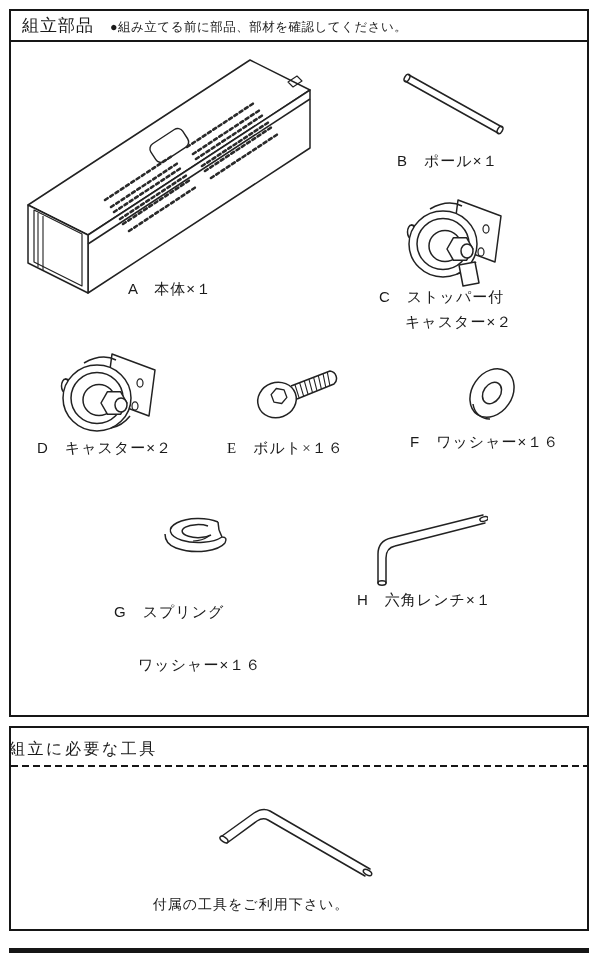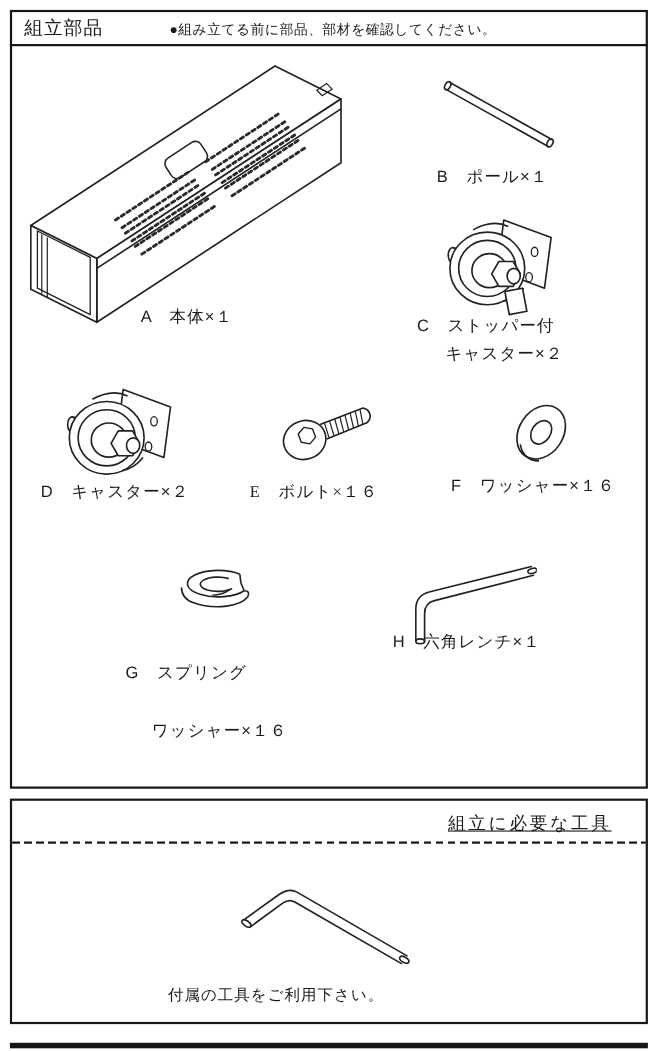--- a/index.html
+++ b/index.html
@@ -9,22 +9,22 @@
     font-family:"Liberation Sans","DejaVu Sans",sans-serif;
     color:#1a1a1a;
   }
   .abs{position:absolute;white-space:nowrap;}
   .box{position:absolute;border:2px solid #161616;box-sizing:border-box;background:transparent;}
   .fig{position:absolute;}
   .hline{position:absolute;background:#161616;}
   .part-label{font-size:15px;letter-spacing:1px;line-height:24.5px;}
   .part-label .l2{display:block;}
   #hdr-title{font-size:17px;letter-spacing:1px;}
-  #hdr-note{font-size:12.5px;letter-spacing:0.5px;margin-left:44px;}
-  #tools-title{font-size:16px;letter-spacing:2.5px;text-align:right;width:547px;left:9px;text-decoration:underline;}
+  #hdr-note{font-size:12.5px;letter-spacing:0.5px;}
+  #tools-title{font-size:16px;letter-spacing:2.5px;text-align:left;width:547px;left:9px;}
   #tools-caption{font-size:14px;letter-spacing:1px;text-align:center;width:484px;left:9px;}
   #tools-dash{
     position:absolute;height:2px;
     background:repeating-linear-gradient(90deg,#161616 0 7px,transparent 7px 11px);
   }
   svg{display:block;}
 </style>
 </head>
 <body>
 
@@ -136,21 +136,21 @@
 </div>
 
 <svg class="fig" style="left:348px;top:512px;" width="140" height="78" viewBox="0 0 140 78">
   <g fill="none" stroke="#222" stroke-width="1.5" stroke-linecap="round">
     <path d="M30,71 L30,42 Q30,29 43,26 L135,3"></path>
     <path d="M38,71 L38,46 Q38,36 47,34 L137,11"></path>
     <ellipse cx="34" cy="71" rx="4" ry="2.2"></ellipse>
     <ellipse cx="136" cy="7" rx="2.2" ry="4.2" transform="rotate(75 136 7)"></ellipse>
   </g>
 </svg>
-<div class="abs part-label" style="left:357px;top:572px;">H　六角レンチ×１</div>
+<div class="abs part-label" style="left:357px;top:588px;">H　六角レンチ×１</div>
 
 <div class="box" style="left:9px;top:726px;width:580px;height:205px;"></div>
 <div class="abs" id="tools-title" style="top:739px;">組立に必要な工具</div>
 <div id="tools-dash" style="left:11px;top:765px;width:576px;"></div>
 
 <svg class="fig" style="left:218px;top:795px;" width="165" height="95" viewBox="0 0 165 95">
   <g fill="none" stroke="#222" stroke-width="1.5" stroke-linecap="round">
     <path d="M4,41 L36,18 Q45,12 52,16 L152,74"></path>
     <path d="M9,48 L39,26 Q45,22 50,25 L147,81"></path>
     <ellipse cx="6" cy="44.5" rx="2.4" ry="4.6" transform="rotate(-55 6 44.5)"></ellipse>

